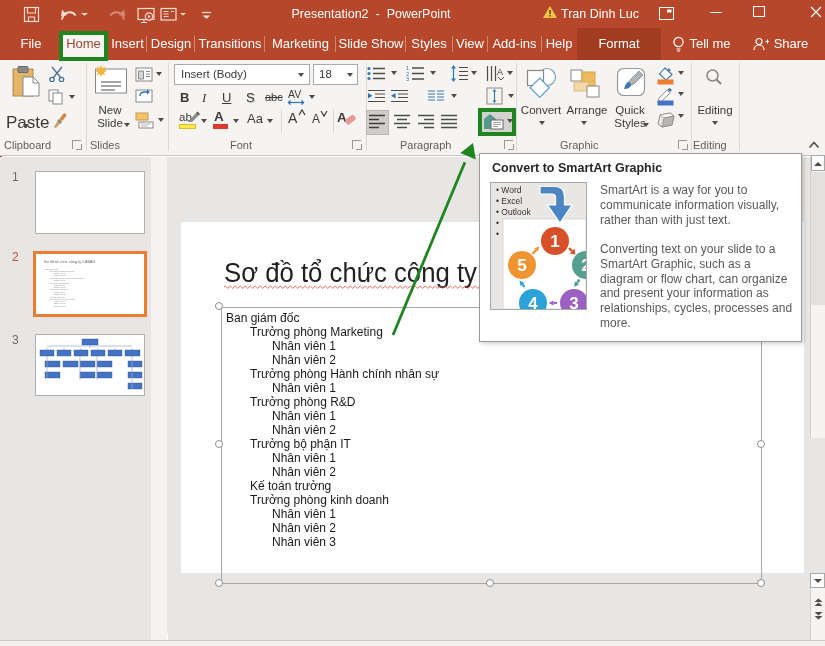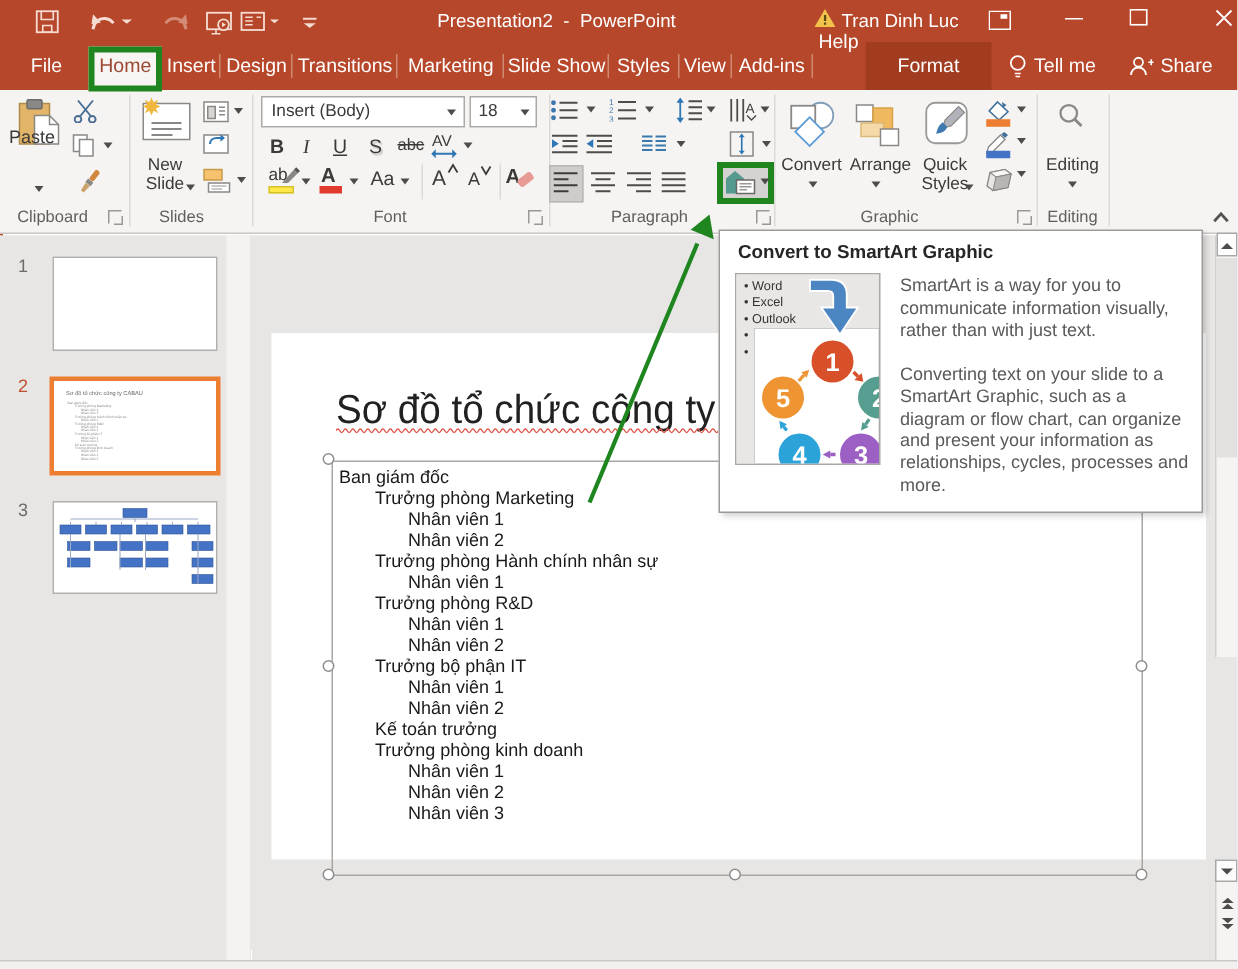--- a/index.html
+++ b/index.html
@@ -3,21 +3,21 @@
 *{margin:0;padding:0;box-sizing:border-box}
 html,body{width:825px;height:646px;overflow:hidden}
 body{font-family:"Liberation Sans",sans-serif;position:relative;background:#fff}
 .a{position:absolute}
 .titlebar{left:0;top:0;width:825px;height:28px;background:#B7472A}
 .tabrow{left:0;top:28px;width:825px;height:32px;background:#B7472A}
 .tab{position:absolute;top:0;height:32px;line-height:32px;color:#fff;font-size:13px;text-align:center}
 .tsep{position:absolute;top:8px;width:1px;height:16px;background:#d08a74}
 .ribbon{left:0;top:60px;width:825px;height:96px;background:#f5f4f2;border-bottom:1px solid #c8c6c4}
 .gsep{position:absolute;top:63px;width:1px;height:88px;background:#dcdad8}
-.glabel{position:absolute;top:138.5px;font-size:11px;color:#605e5b;text-align:center}
+.glabel{position:absolute;top:138.5px;font-size:11px;color:#605e5b;}
 .launch{position:absolute;width:9px;height:9px;border-left:1px solid #9a9896;border-top:1px solid #9a9896}
 .launch:after{content:"";position:absolute;right:-1px;bottom:-1px;width:5px;height:5px;border-right:1.5px solid #9a9896;border-bottom:1.5px solid #9a9896}
 .dd{position:absolute;width:0;height:0;border-left:3px solid transparent;border-right:3px solid transparent;border-top:4px solid #4e4c4a}
 .main{left:0;top:157px;width:825px;height:476px;background:#e8e6e5}
 .panel{left:0;top:157px;width:167px;height:483px;background:#e8e6e5;border-right:1px solid #c9c7c5}
 .pscroll{left:151px;top:157px;width:16px;height:483px;background:#f4f3f2}
 .thumb{position:absolute;background:#fff;border:1px solid #b1afad}
 .tnum{position:absolute;font-size:12px;color:#6e6b68}
 .editor{left:168px;top:157px;width:657px;height:483px;background:#e8e6e5}
 .slide{position:absolute;left:181px;top:222px;width:623px;height:351px;background:#fff}
@@ -96,21 +96,21 @@
 <div class="tab" style="left:266px;width:69px;top:28px">Marketing</div>
 <div class="tsep" style="left:335px;top:36px"></div>
 <div class="tab" style="left:337px;width:68px;top:28px">Slide Show</div>
 <div class="tsep" style="left:405px;top:36px"></div>
 <div class="tab" style="left:406px;width:46px;top:28px">Styles</div>
 <div class="tsep" style="left:452px;top:36px"></div>
 <div class="tab" style="left:453px;width:34px;top:28px">View</div>
 <div class="tsep" style="left:487px;top:36px"></div>
 <div class="tab" style="left:488px;width:53px;top:28px">Add-ins</div>
 <div class="tsep" style="left:541px;top:36px"></div>
-<div class="tab" style="left:542px;width:34px;top:12px">Help</div>
+<div class="tab" style="left:542px;width:34px;top:28px">Help</div>
 <div class="a" style="left:577px;top:28px;width:84px;height:32px;background:#a23c20"></div>
 <div class="tab" style="left:577px;width:84px;top:28px">Format</div>
 <svg class="a" style="left:672px;top:36px" width="13" height="17" viewBox="0 0 13 17">
     <circle cx="6.5" cy="6" r="4.6" fill="none" stroke="#fff" stroke-width="1.2"></circle>
     <path d="M4.5 13h4M5 15h3" stroke="#fff" stroke-width="1.1"></path>
   </svg>
 <div class="tab" style="left:687px;width:46px;top:28px">Tell me</div>
 <svg class="a" style="left:753px;top:37px" width="16" height="15" viewBox="0 0 16 15">
     <circle cx="6" cy="4.5" r="3" fill="none" stroke="#fff" stroke-width="1.2"></circle>
     <path d="M1 13c0-3 2.2-5 5-5s5 2 5 5" fill="none" stroke="#fff" stroke-width="1.2"></path>
@@ -140,21 +140,21 @@
 <div id="ribbonicons">
 <div class="a" style="left:281px;top:109px;width:1px;height:24px;background:#dcdad8"></div>
 <div class="a" style="left:333px;top:109px;width:1px;height:24px;background:#dcdad8"></div>
 
 <svg class="a" style="left:10px;top:65px" width="32" height="38" viewBox="0 0 32 38">
 <rect x="3" y="4" width="20" height="27" fill="#e3b568" stroke="#b08b4c" stroke-width="1"></rect>
 <rect x="8" y="1.5" width="10" height="6" rx="1" fill="#8a8886" stroke="#6e6c6a"></rect>
 <path d="M13 31V12h10l6 6v13z" fill="#fff" stroke="#8a8886" stroke-width="1"></path>
 <path d="M23 12v6h6" fill="none" stroke="#8a8886" stroke-width="1"></path>
 </svg>
-<div class="a" style="left:6px;top:84px;width:42px;text-align:left;font-size:12px;color:#3b3a39">Paste</div>
+<div class="a" style="left:6px;top:113px;width:42px;text-align:left;font-size:17px;color:#3b3a39">Paste</div>
 <div class="dd" style="left:23px;top:124px"></div>
 <svg class="a" style="left:49px;top:66px" width="18" height="16" viewBox="0 0 18 16">
 <g stroke="#4a6f96" stroke-width="1.3" fill="none">
         <path d="M3 1l9 11M13 1L4 12"></path>
         <circle cx="3" cy="13.5" r="2.2"></circle>
         <circle cx="12.5" cy="13.5" r="2.2"></circle>
       </g>
 </svg>
 <svg class="a" style="left:48px;top:89px" width="17" height="16" viewBox="0 0 17 16">
 <rect x="1" y="1" width="9" height="11" fill="#fff" stroke="#8a8886"></rect>

